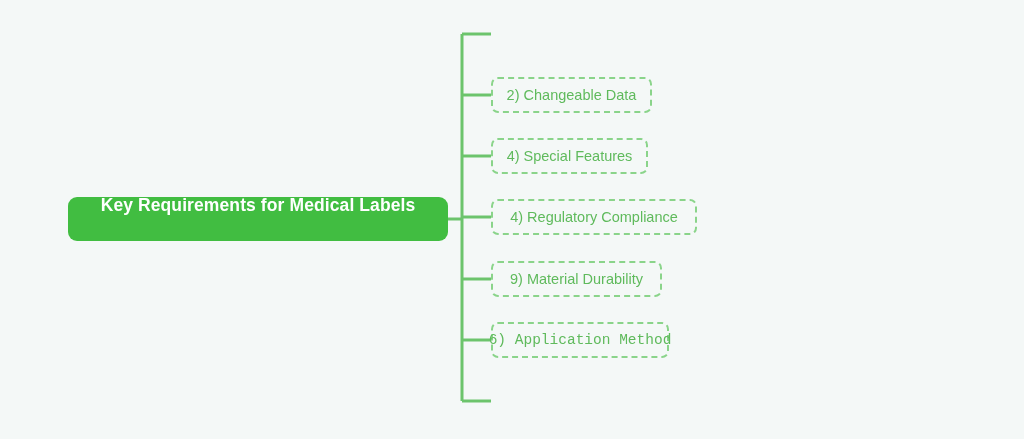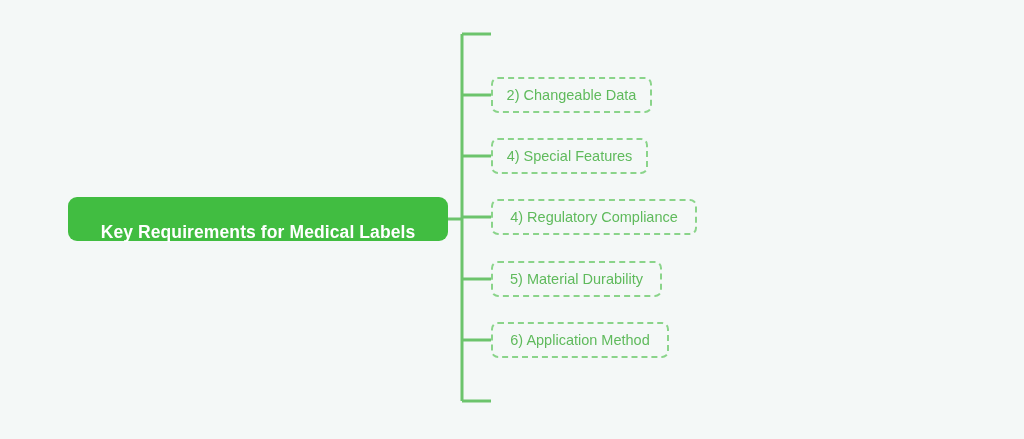--- a/index.html
+++ b/index.html
@@ -35,21 +35,21 @@
   
   #root-node {
     position: absolute;
     left: 68px;
     top: 197px;
     width: 380px;
     height: 44px;
     background: #41bd41;
     border-radius: 9px;
     display: flex;
-    align-items: flex-end;
+    align-items: flex-start;
     justify-content: center;
     box-sizing: border-box;
   }
   #root-node .root-label {
     color: #ffffff;
     font-size: 17.5px;
     font-weight: bold;
     letter-spacing: 0.1px;
     white-space: nowrap;
     line-height: 1;
@@ -76,21 +76,21 @@
     white-space: nowrap;
     line-height: 1;
   }
 
   
   #branch-node-1 { top: 16px;  width: 179px; }
   #branch-node-2 { top: 77px;  width: 161px; justify-content: center; }
   #branch-node-3 { top: 138px; width: 157px; }
   #branch-node-4 { top: 199px; width: 206px; }
   #branch-node-5 { top: 261px; width: 171px; }
-  #branch-node-6 { top: 322px; width: 178px; }
+  #branch-node-6 { top: 322px; width: 178px; font-family: Liberation Mono, monospace; }
   #branch-node-7 { top: 383px; width: 200px; }
 </style>
 </head>
 <body>
 
 <div id="mindmap-canvas">
 
   <svg id="connector-layer" viewBox="0 0 1024 439" width="1024" height="439" xmlns="http://www.w3.org/2000/svg">
     <g stroke="#6cc46c" stroke-width="3" fill="none" stroke-linecap="butt">
 
@@ -119,21 +119,21 @@
 
   <div class="branch-node" id="branch-node-3">
     <span class="branch-label">4) Special Features</span>
   </div>
 
   <div class="branch-node" id="branch-node-4">
     <span class="branch-label">4) Regulatory Compliance</span>
   </div>
 
   <div class="branch-node" id="branch-node-5">
-    <span class="branch-label">5) Material Durability</span>
+    <span class="branch-label">9) Material Durability</span>
   </div>
 
   <div class="branch-node" id="branch-node-6">
     <span class="branch-label">6) Application Method</span>
   </div>
 
 
 </div>
 
 </body></html>

